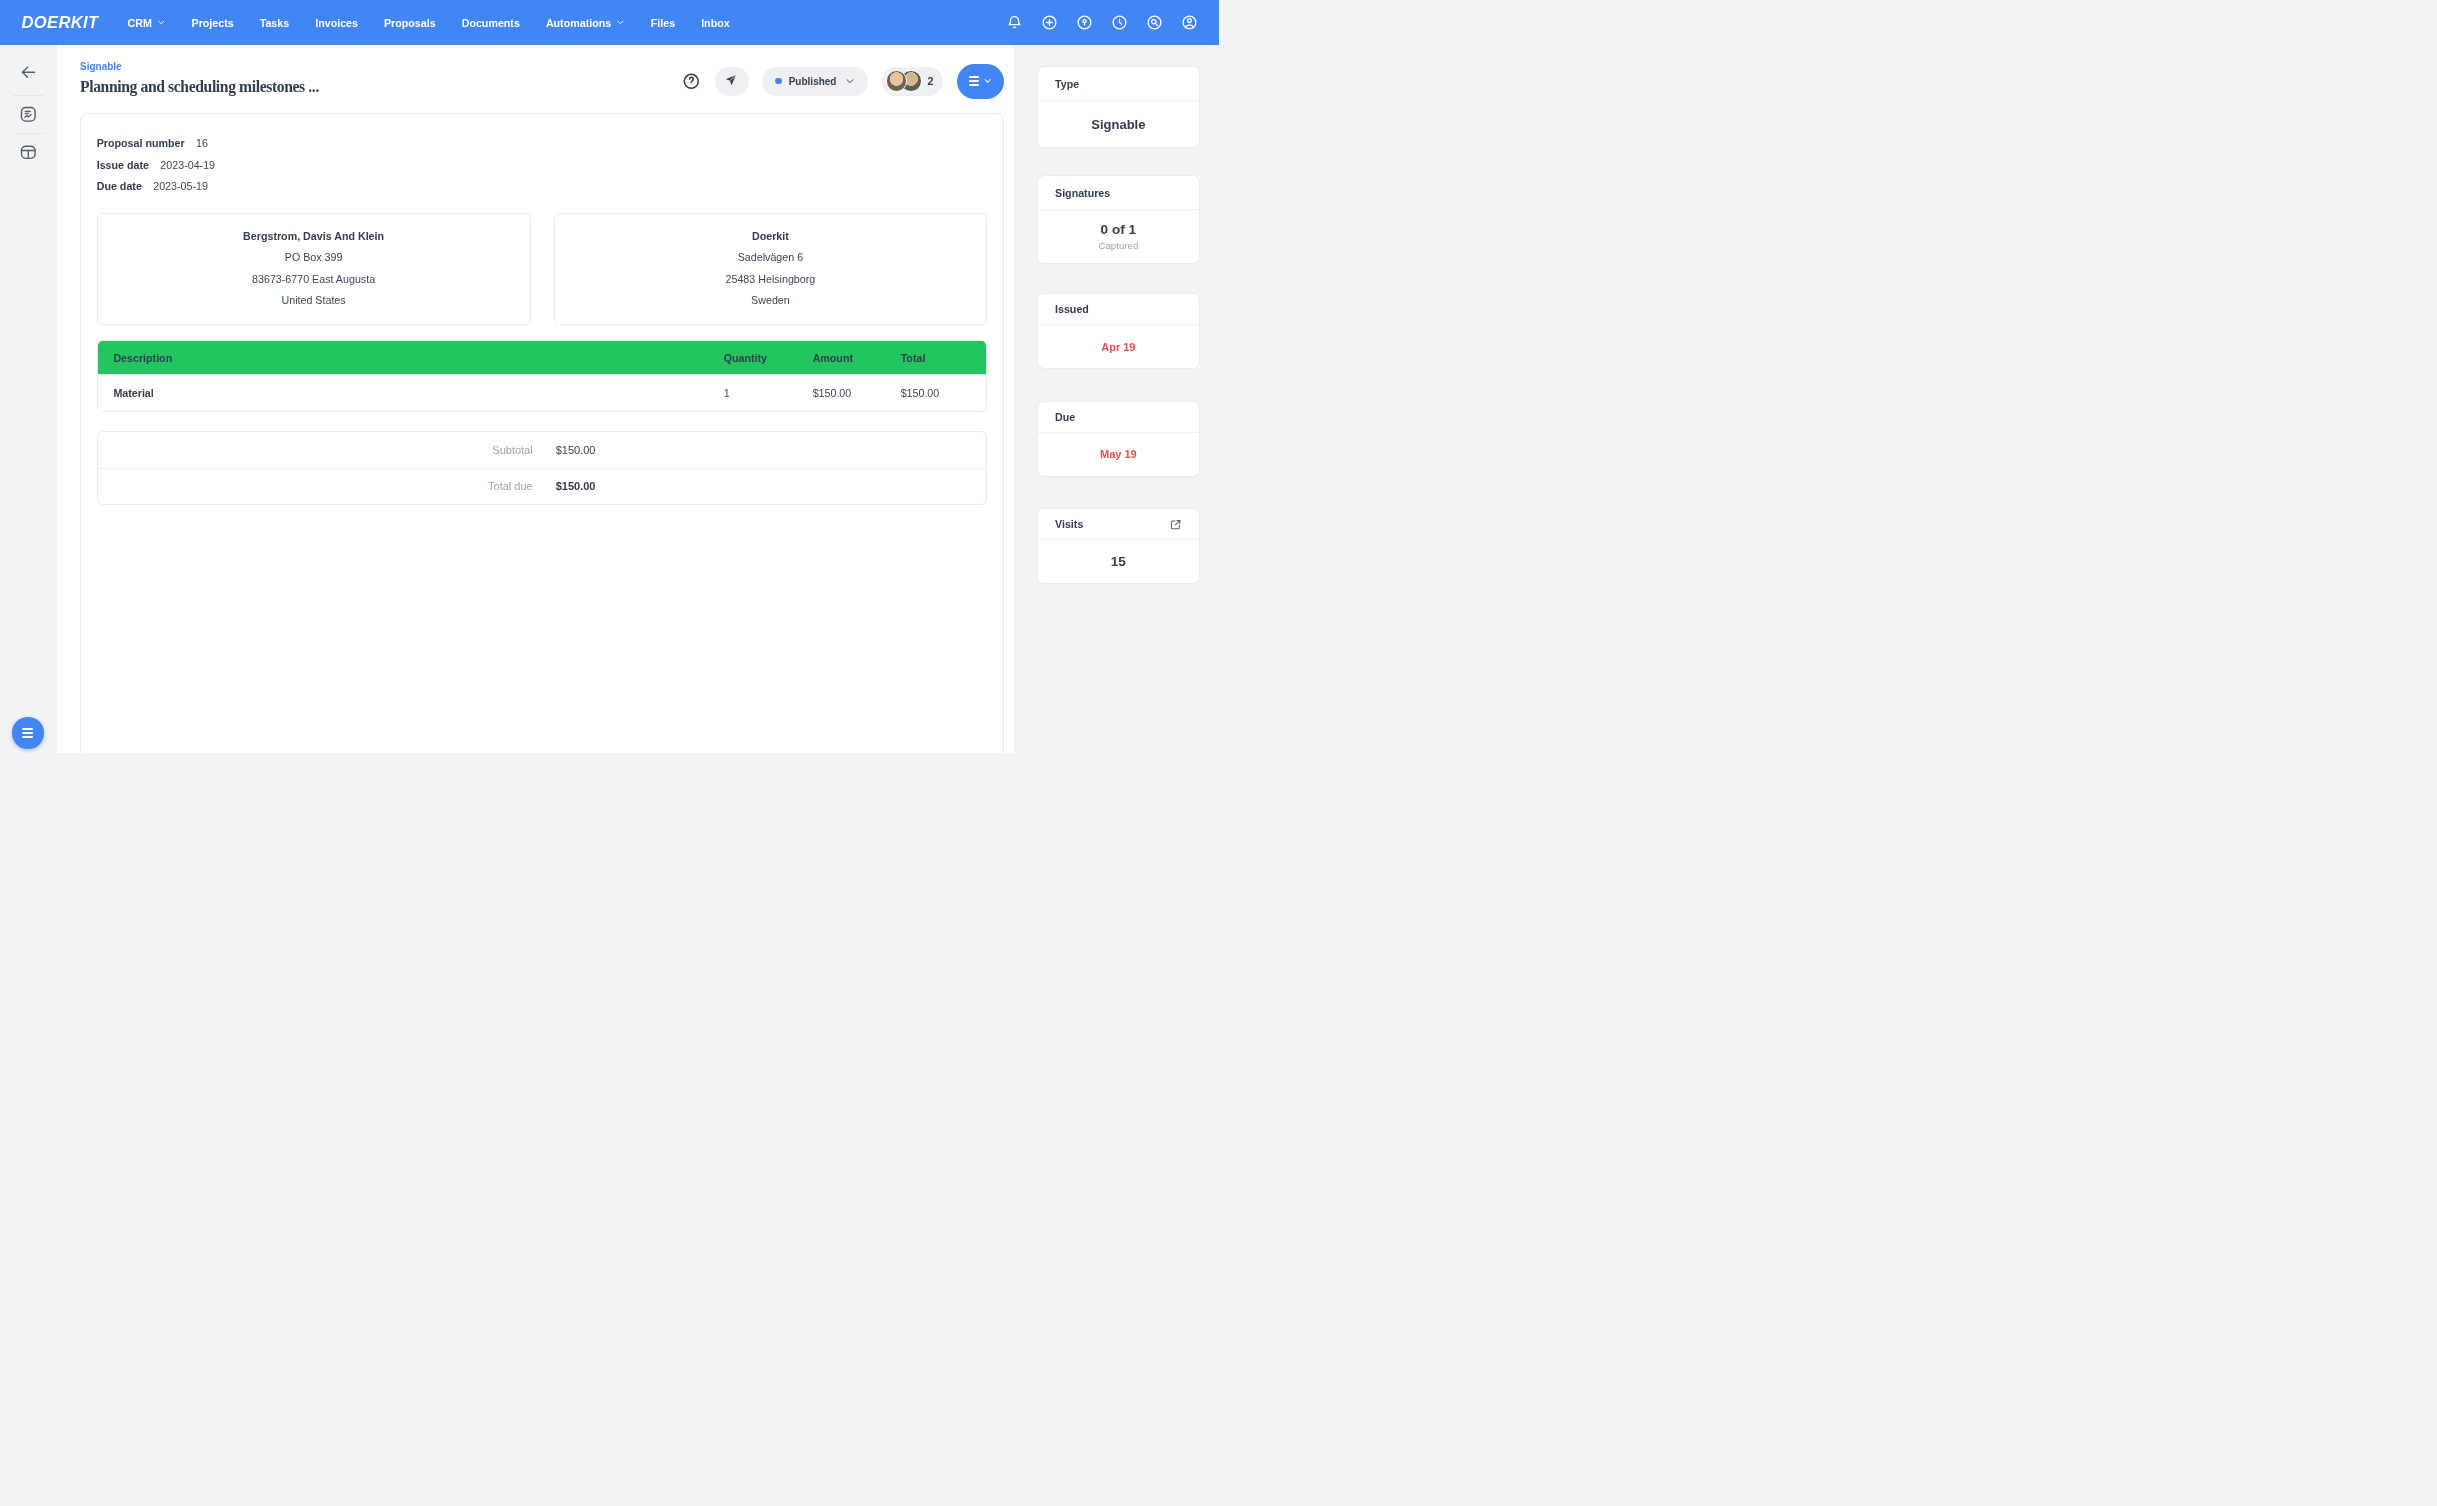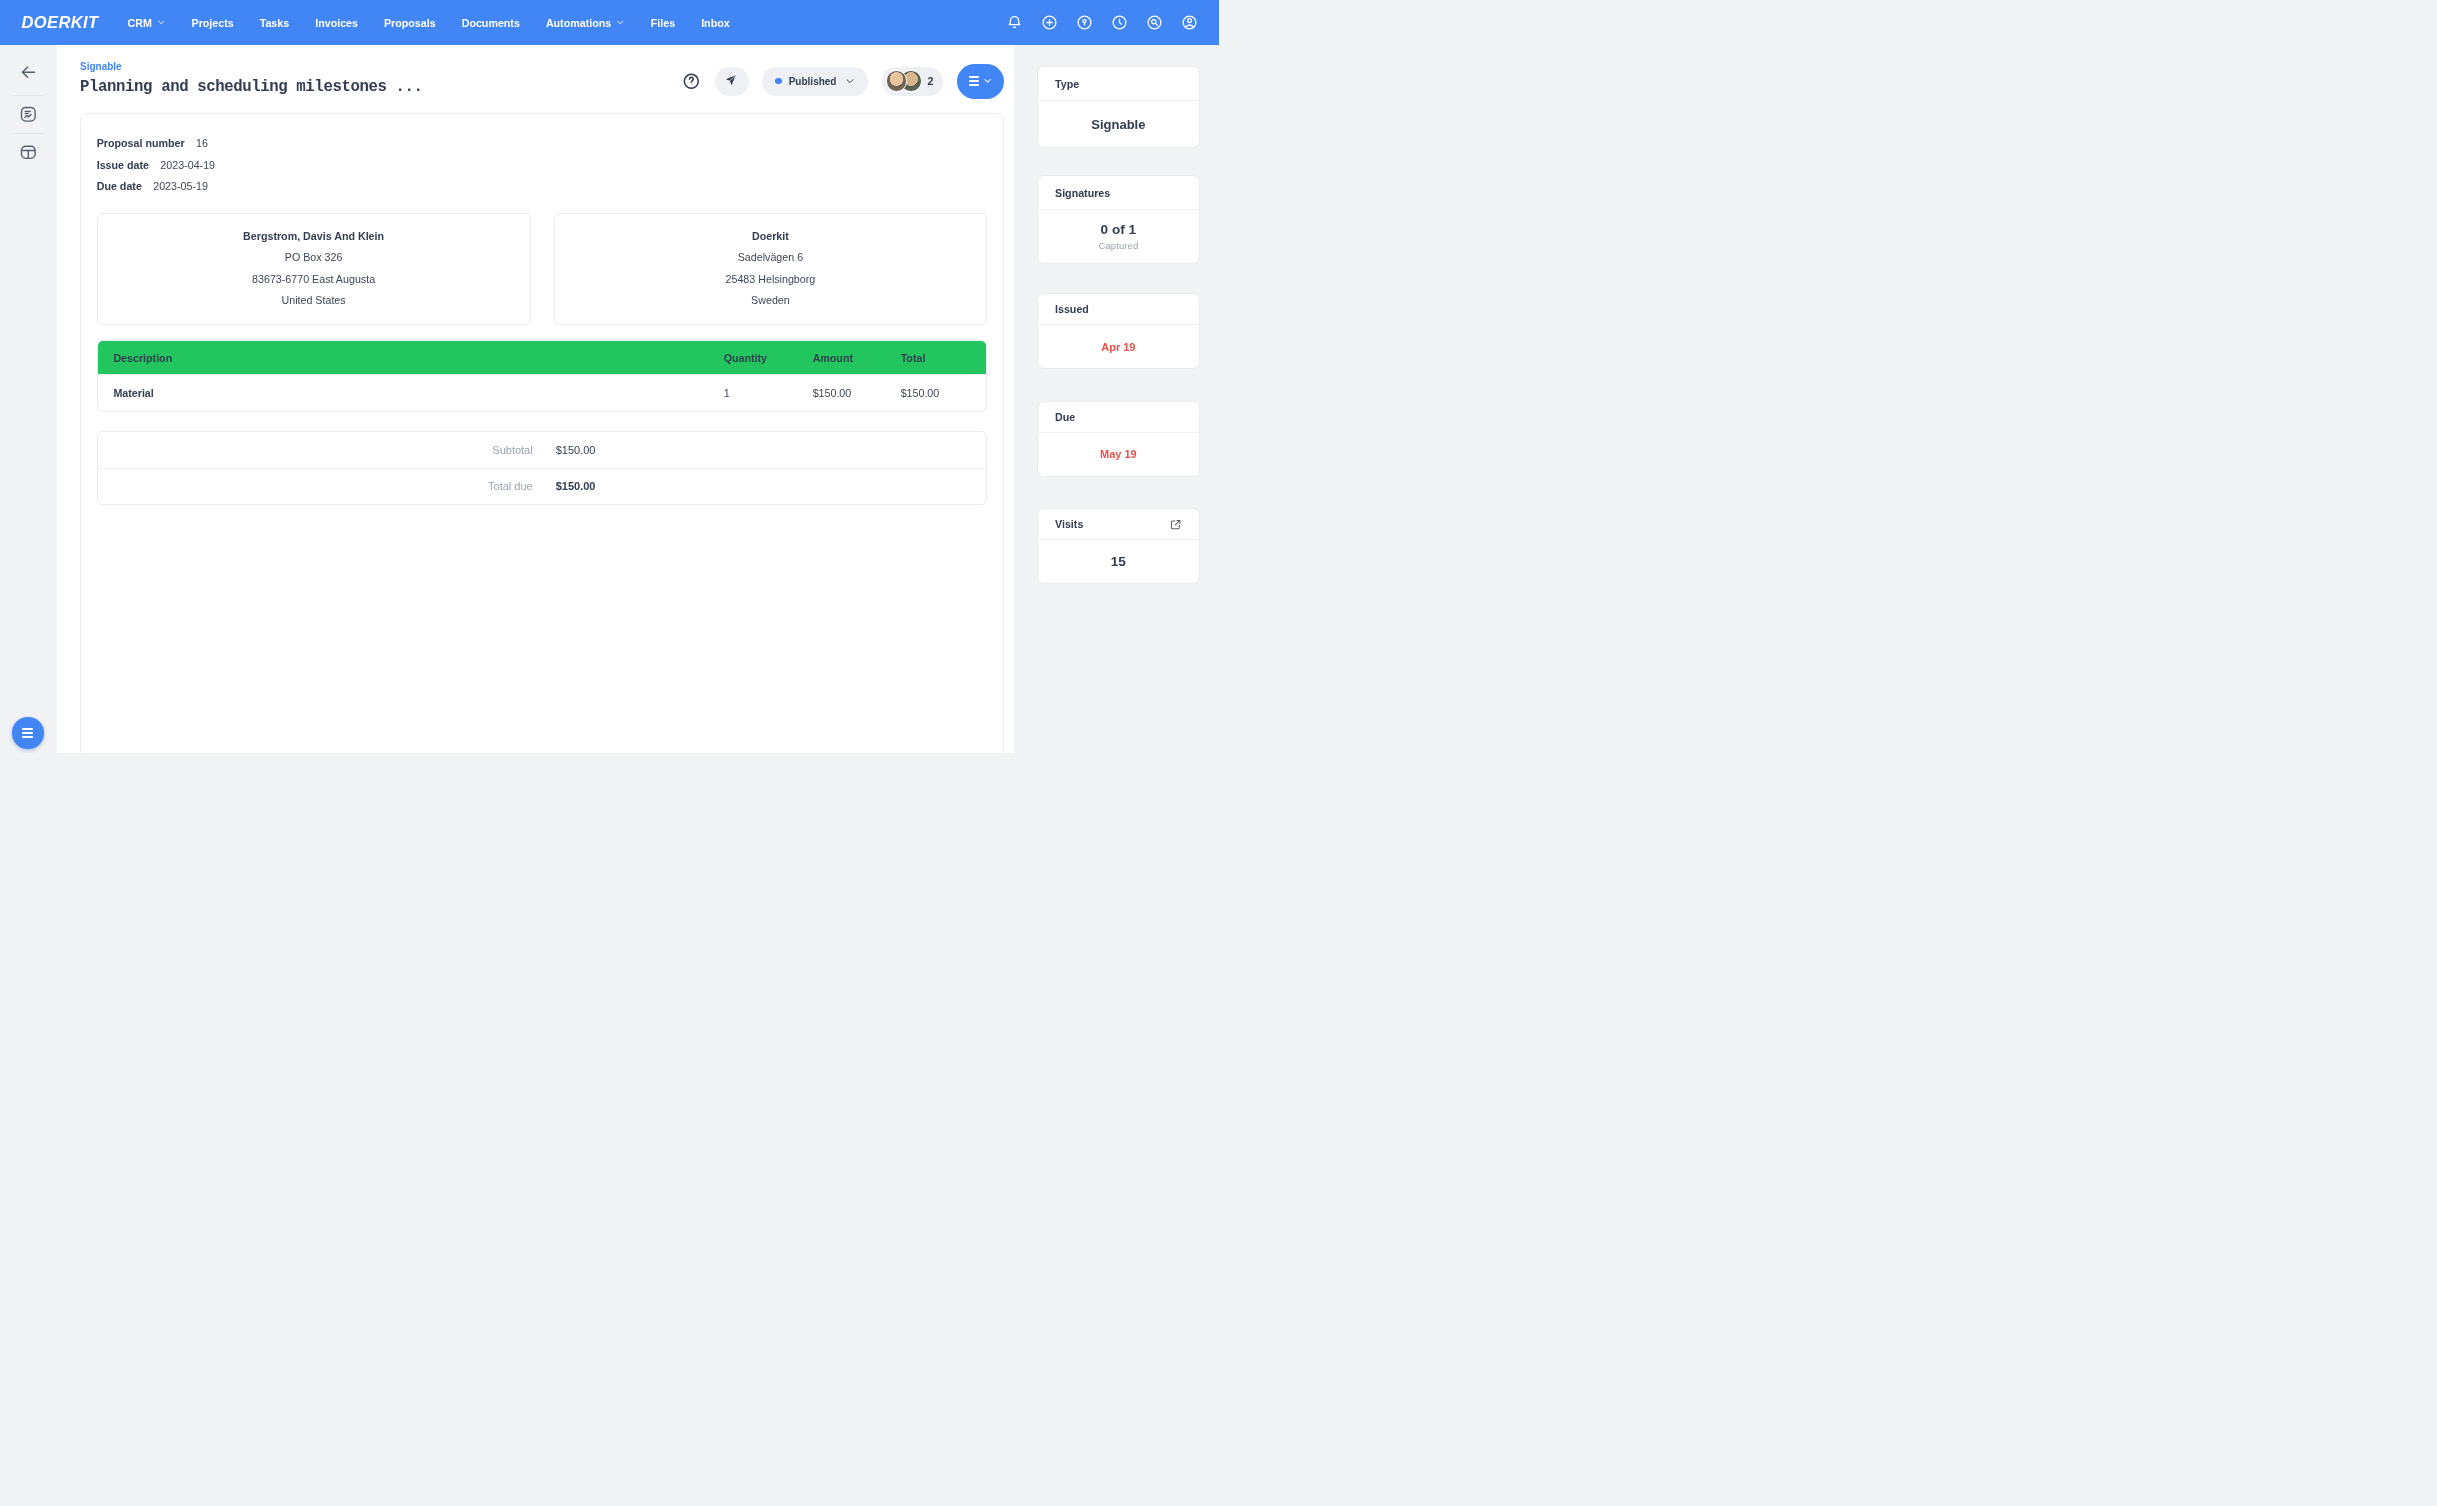--- a/index.html
+++ b/index.html
@@ -30,21 +30,21 @@
   .fab { position:absolute; left:12px; bottom:4.3px; width:31.5px; height:31.5px; border-radius:50%;
     background:#4285f4; display:flex; align-items:center; justify-content:center; cursor:pointer;
     box-shadow:0 1.4px 4.3px rgba(40,80,160,.35); }
 
   .main { flex:1; background:#fff; padding:15.7px 10px 0 23px; min-width:0; }
   .sidepanel { width:205px; flex:none; padding:21px 19.3px 0 23px; }
 
   
   .header-row { display:flex; align-items:flex-start; justify-content:space-between; }
   .breadcrumb { color:#4285f4; font-size:10px; font-weight:600; cursor:pointer; }
-  .page-title { margin-top:6.4px; font-family:Liberation Mono, monospace; font-weight:700;
+  .page-title { margin-top:6.4px; font-family:Liberation Serif, serif; font-weight:700;
     font-size:15.7px; color:#323d4f; letter-spacing:-0.4px; }
   .actions { display:flex; align-items:center; gap:13.6px; height:35px; margin-top:2.9px; }
   .icon-btn { color:#323d4f; cursor:pointer; display:flex; align-items:center; }
   .pill { background:#eef0f3; border-radius:14.3px; height:29px; display:flex; align-items:center;
     cursor:pointer; }
   .pill-send { width:34px; justify-content:center; color:#323d4f; }
   .pill-status { padding:0 13px; gap:7.2px; }
   .status-dot { width:6.4px; height:6.4px; border-radius:50%; background:#4285f4; }
   .status-label { font-size:10px; font-weight:700; color:#323d4f; }
   .pill-status svg { margin-left:1.4px; }
@@ -287,21 +287,21 @@
         <span class="meta-value">2023-04-19</span>
       </div>
       <div class="meta-row">
         <span class="meta-label">Due date</span>
         <span class="meta-value">2023-05-19</span>
       </div>
 
       <div class="addr-row">
         <div class="addr-card">
           <div class="addr-name">Bergstrom, Davis And Klein</div>
-          <div>PO Box 326</div>
+          <div>PO Box 399</div>
           <div>83673-6770 East Augusta</div>
           <div>United States</div>
         </div>
         <div class="addr-card">
           <div class="addr-name">Doerkit</div>
           <div>Sadelvägen 6</div>
           <div>25483 Helsingborg</div>
           <div>Sweden</div>
         </div>
       </div>

